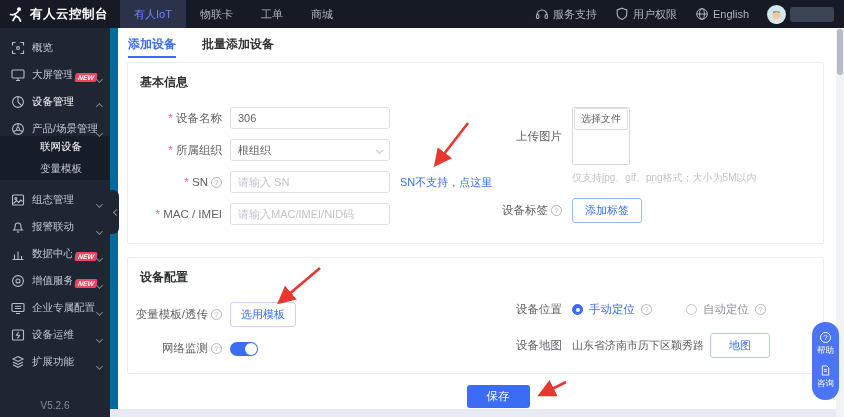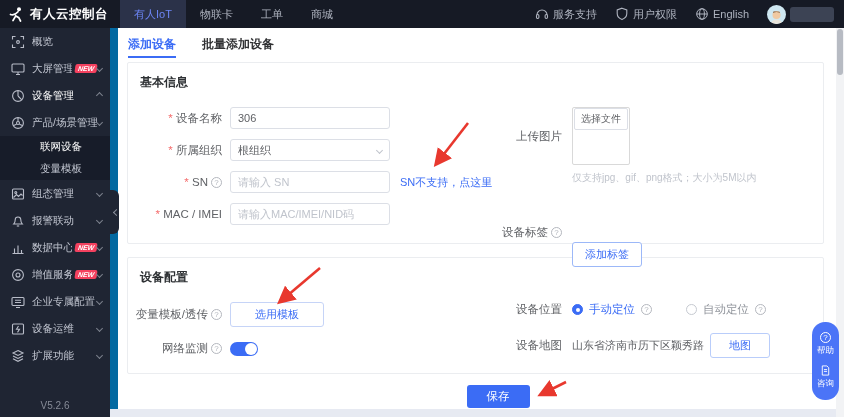--- a/index.html
+++ b/index.html
@@ -18,21 +18,21 @@
   .header-right { margin-left:auto; display:flex; align-items:center; gap:18px; padding-right:10px; }
   .hr-item { display:flex; align-items:center; gap:4px; white-space:nowrap; }
   .avatar-wrap { display:flex; align-items:center; }
   .avatar { width:19px; height:19px; border-radius:50%; background:#cfe8f2; overflow:hidden;
     display:flex; align-items:flex-end; justify-content:center; }
   .name-pill { width:44px; height:15px; background:#3c4354; border-radius:3px; margin-left:4px; }
 
   
   .sidebar { position:absolute; left:0; top:28px; width:110px; bottom:0; background:#1f2533;
     color:#c3c7d2; font-size:11px; z-index:20; display:flex; flex-direction:column; }
-  .side-item { height:27px; display:flex; align-items:center; padding:0 8px 0 11px; cursor:pointer; flex:0 0 auto; }
+  .side-item { height:27px; display:flex; align-items:flex-end; padding:0 8px 0 11px; cursor:pointer; flex:0 0 auto; }
   .side-item .lab { margin-left:7px; white-space:nowrap; overflow:hidden; font-size:10.5px; }
   .side-item.expanded .lab { color:#fff; }
   .side-icon { width:14px; height:14px; flex:0 0 auto; color:#b9bdc9; }
   .badge { font-size:7px; font-style:italic; font-weight:bold; color:#fff; background:#f4415f;
     border-radius:2px; padding:1px 3px; margin-left:3px; transform:skewX(-8deg); flex:0 0 auto; }
   .chev { width:5px; height:5px; border-right:1px solid #7d828e; border-bottom:1px solid #7d828e;
     margin-left:auto; flex:0 0 auto; }
   .chev.down { transform:rotate(45deg); }
   .chev.up { transform:rotate(-135deg); }
   .chev.left { transform:rotate(135deg); border-color:#8a8f9b; }
@@ -82,24 +82,24 @@
     display:inline-flex; justify-content:flex-end; align-items:center; gap:3px; white-space:nowrap; }
   .upload-row { display:flex; }
   .upload-box { margin-left:10px; width:58px; height:58px; border:1px solid #d9d9d9; border-radius:2px;
     display:flex; align-items:flex-start; justify-content:center; background:#fff; }
   .choose-file { border:1px solid #dcdfe6; background:#fff; color:#606266; font-size:10px;
     padding:3px 6px; border-radius:2px; cursor:pointer; font-family:"Liberation Sans", sans-serif; white-space:nowrap; }
   .upload-hint { font-size:10px; color:#c0c4cc; margin:6px 0 0 74px; white-space:nowrap; }
   .tags-row { display:flex; align-items:center; margin-top:13px; }
   .btn-outline-blue { margin-left:10px; border:1px solid #9cb8f8; color:#3b6cf5; background:#fff;
     font-size:11px; padding:4px 12px; border-radius:3px; cursor:pointer; white-space:nowrap;
-    font-family:"Liberation Sans", sans-serif;margin-top:44px; }
+    font-family:"Liberation Sans", sans-serif; }
 
   .tpl-btn { margin-left:8px; border:1px solid #c6d4f7; color:#3b6cf5; background:#fff; font-size:11px;
-    padding:4px 24px; border-radius:3px; cursor:pointer; white-space:nowrap; font-family:"Liberation Sans", sans-serif; }
+    padding:4px 10px; border-radius:3px; cursor:pointer; white-space:nowrap; font-family:"Liberation Sans", sans-serif; }
   .toggle { margin-left:8px; width:28px; height:14px; border-radius:7px; background:#3b6cf5; position:relative; cursor:pointer; }
   .toggle .knob { position:absolute; right:1px; top:1px; width:12px; height:12px; border-radius:50%; background:#fff; }
 
   .radio-group { display:flex; align-items:center; margin-left:10px; gap:6px; }
   .radio { width:11px; height:11px; border-radius:50%; border:1px solid #c6cad1; background:#fff;
     display:inline-flex; align-items:center; justify-content:center; flex:0 0 auto; cursor:pointer; }
   .radio.checked { border-color:#3b6cf5; background:#3b6cf5; }
   .radio.checked::after { content:""; width:4px; height:4px; border-radius:50%; background:#fff; }
   .radio-label { font-size:11.5px; }
   .radio-label.sel { color:#3b6cf5; }

